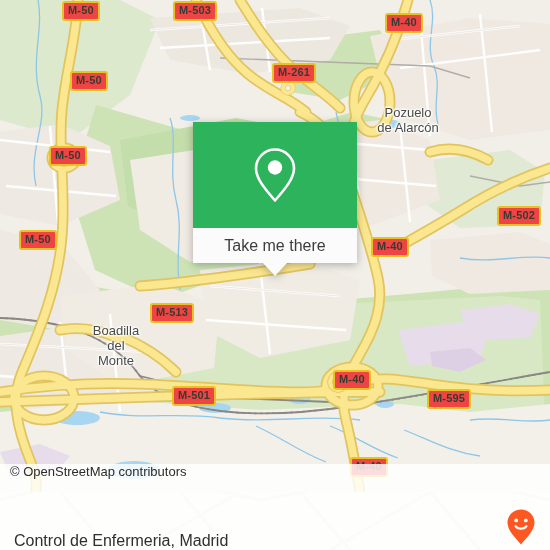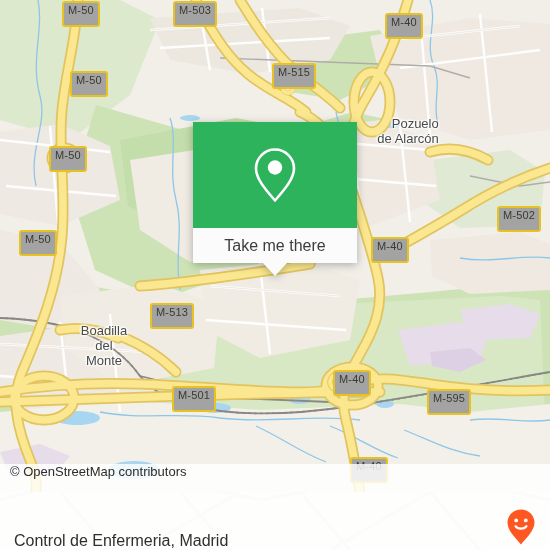--- a/index.html
+++ b/index.html
@@ -21,29 +21,29 @@
     left: 0; top: 0;
     width: 550px; height: 492px;
     overflow: hidden;
     background: #f2efe9;
   }
   .map-svg { position: absolute; left: 0; top: 0; width: 550px; height: 492px; display:block; }
 
   
   .shield {
     position: absolute;
-    background: #a3a3a3;
+    background: #ef4444;
     border: 2px solid #e8c220;
     border-radius: 3px;
     color: #3a3a30;
     font-size: 11px;
-    font-weight: normal;
+    font-weight: bold;
     letter-spacing: 0.2px;
     line-height: 13px;
-    padding: 1px 4px 8px 4px;
+    padding: 1px 4px 2px 4px;
     white-space: nowrap;
     font-family: "Liberation Sans", sans-serif;
   }
 
   
   .place {
     position: absolute;
     color: #4a4a4a;
     font-size: 13px;
     line-height: 15px;
@@ -296,31 +296,31 @@
           <circle cx="64" cy="158" r="6" stroke="#e2c45e" stroke-width="5.5"></circle>
           <circle cx="64" cy="158" r="6"></circle>
           <circle cx="338" cy="382" r="8" stroke="#e2c45e" stroke-width="5.5"></circle>
           <circle cx="338" cy="382" r="8"></circle>
           <circle cx="288" cy="88" r="5" stroke="#e2c45e" stroke-width="5"></circle>
           <circle cx="288" cy="88" r="5"></circle>
         </g>
       </g>
     </svg>
 
-    <div class="place" style="left:408px; top:116px; transform:translate(-50%,0);text-align:right;">Pozuelo
+    <div class="place" style="left:408px; top:105px; transform:translate(-50%,0);">Pozuelo
 de Alarcón</div>
-    <div class="place" style="left:104px; top:323px; transform:translate(-50%,0);">Boadilla
+    <div class="place" style="left:116px; top:323px; transform:translate(-50%,0);">Boadilla
 del
 Monte</div>
 
     <div class="shield" style="left:62px;  top:1px;">M-50</div>
     <div class="shield" style="left:173px; top:1px;">M-503</div>
     <div class="shield" style="left:385px; top:13px;">M-40</div>
     <div class="shield" style="left:70px;  top:71px;">M-50</div>
-    <div class="shield" style="left:272px; top:63px;">M-515</div>
+    <div class="shield" style="left:272px; top:63px;">M-261</div>
     <div class="shield" style="left:49px;  top:146px;">M-50</div>
     <div class="shield" style="left:497px; top:206px;">M-502</div>
     <div class="shield" style="left:19px;  top:230px;">M-50</div>
     <div class="shield" style="left:371px; top:237px;">M-40</div>
     <div class="shield" style="left:150px; top:256px;margin-top:47px;">M-513</div>
     <div class="shield" style="left:333px; top:370px;">M-40</div>
     <div class="shield" style="left:172px; top:386px;">M-501</div>
     <div class="shield" style="left:427px; top:389px;">M-595</div>
     <div class="shield" style="left:350px; top:457px;">M-40</div>
 

